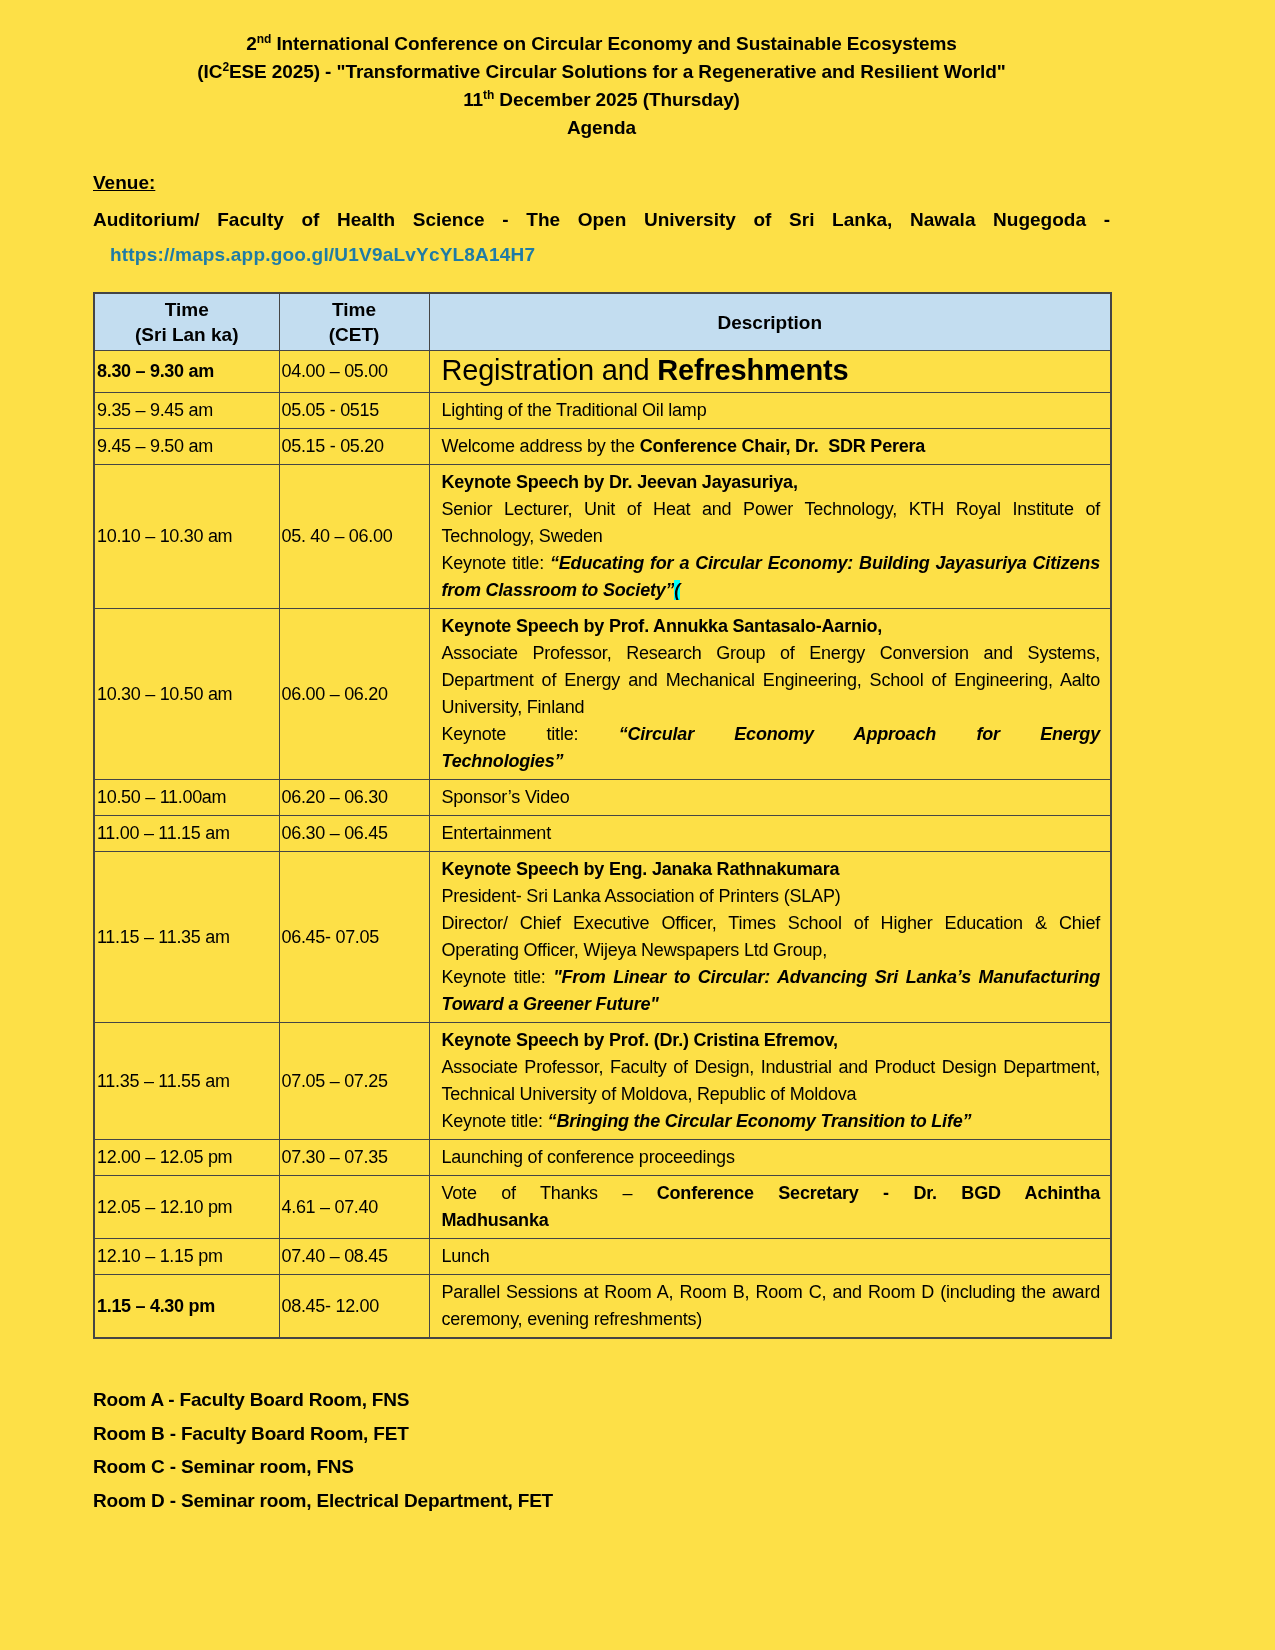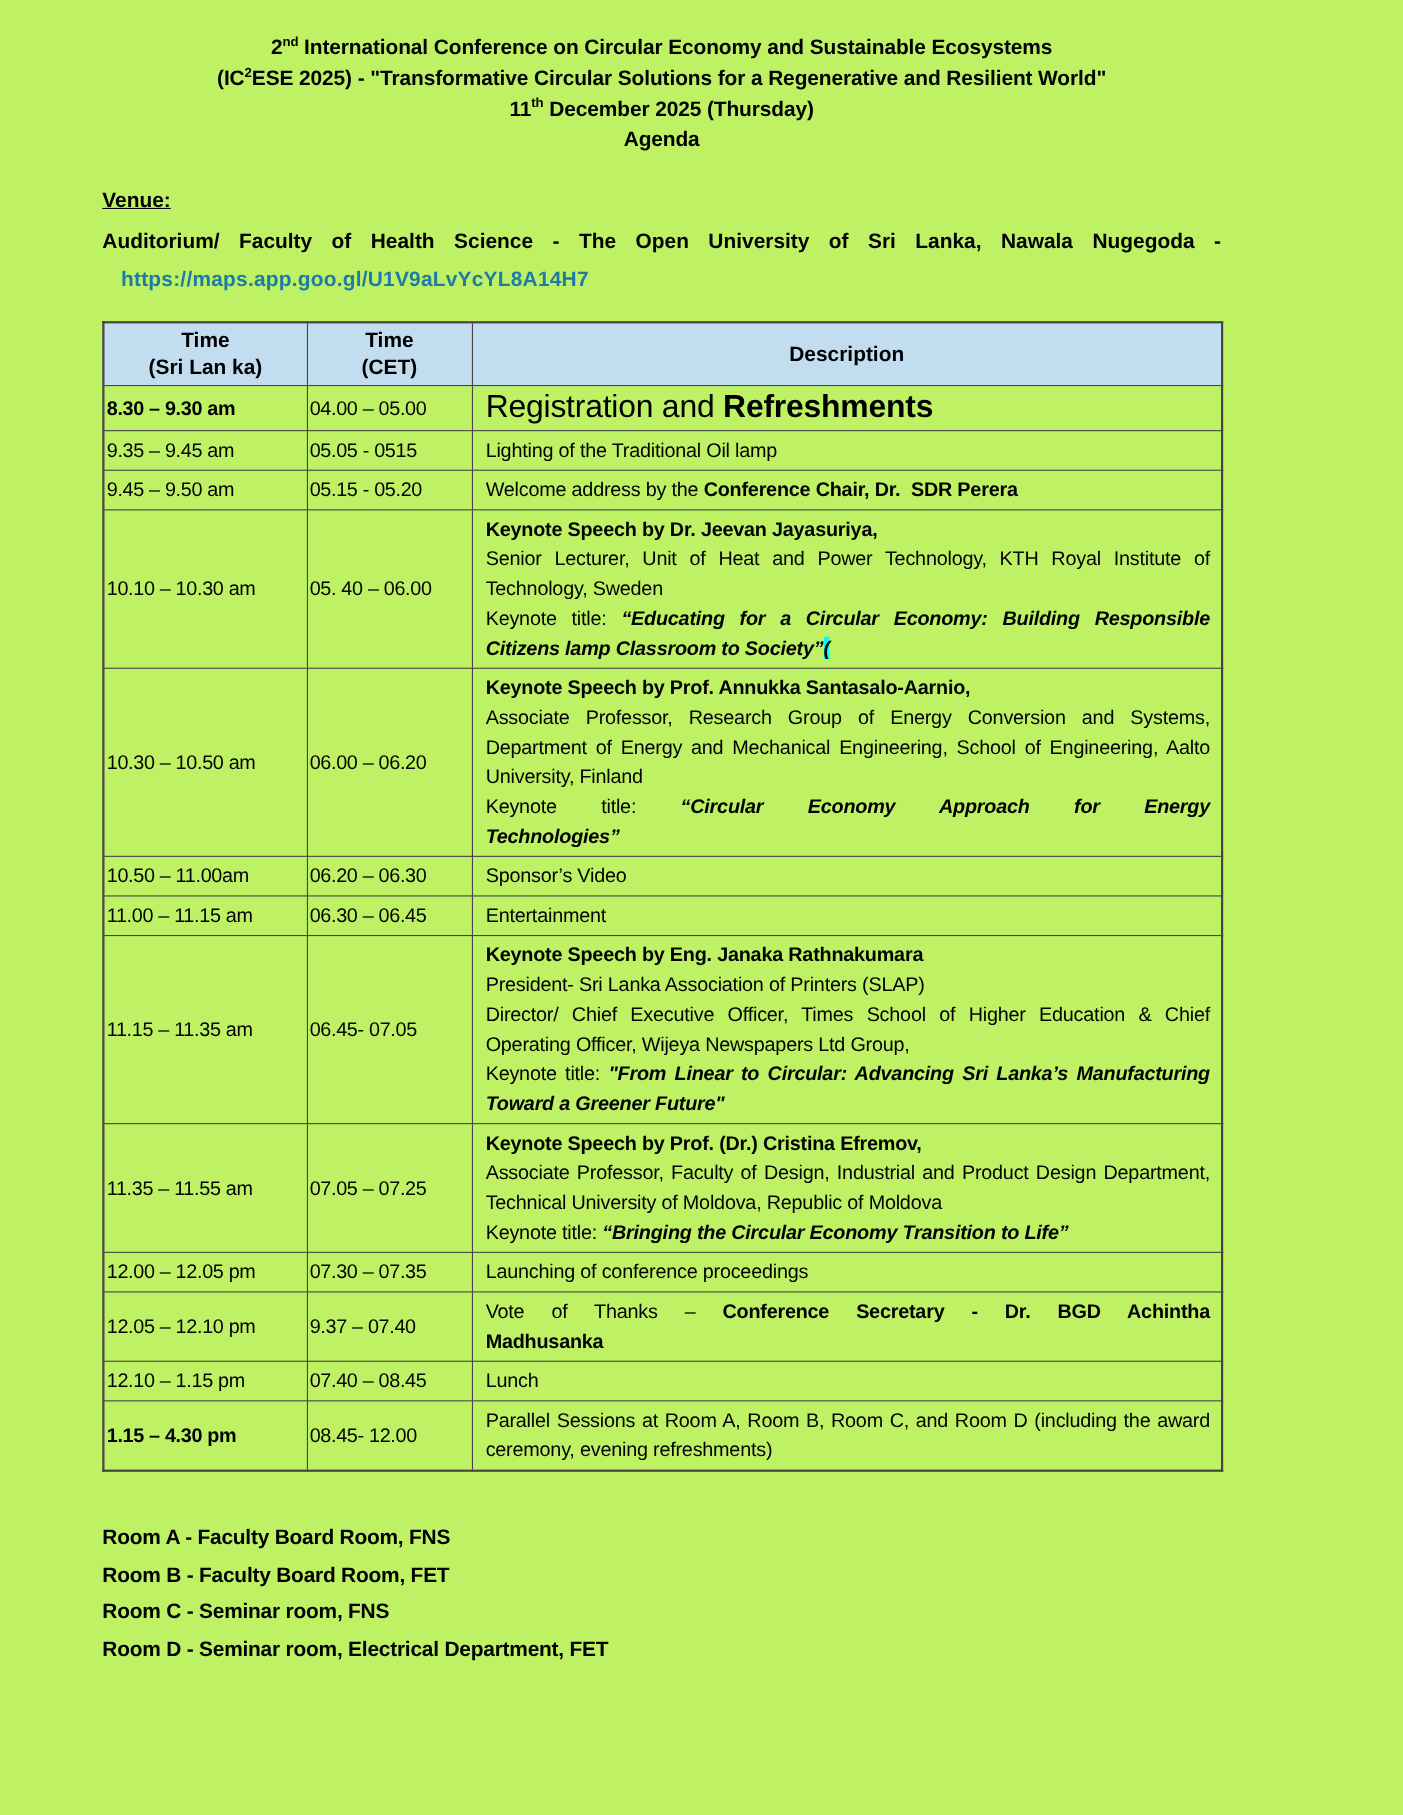--- a/index.html
+++ b/index.html
@@ -4,21 +4,21 @@
 <style>
   :root{
     --header-bg:#C3DDF0;
     --highlight:#00FFFF;
     --link:#1F7BA6;
     --border:#454545;
   }
   *{box-sizing:border-box;}
   body{margin:0;background:#ffffff;}
   .page{
-    width:1275px;height:1650px;background:#bef264;color:#000;
+    width:1275px;height:1650px;background:#fde047;color:#000;
     font-family:"Liberation Sans",sans-serif;
     padding:30px 165px 0 93px;position:relative;overflow:hidden;
   }
   .title-block{text-align:center;font-weight:bold;font-size:19px;line-height:28px;letter-spacing:-0.1px;}
   .title-block sup{font-size:12px;line-height:0;}
   .venue-label{margin-top:30px;font-size:19px;font-weight:bold;}
   .u{text-decoration:underline;}
   .venue-line{margin:13px 0 0 0;font-size:19px;font-weight:bold;line-height:26px;
     text-align:justify;text-align-last:justify;word-spacing:2px;}
   .venue-link{display:inline-block;margin-top:11px;font-size:19px;font-weight:bold;
@@ -99,21 +99,21 @@
           <td class="desc">
             <div class="para"><span>Welcome address by the </span><span class="b">Conference Chair, Dr.&nbsp; SDR Perera</span></div>
           </td>
         </tr>
         <tr>
           <td class="time">10.10 – 10.30 am</td>
           <td class="time">05. 40 – 06.00</td>
           <td class="desc">
             <div class="para"><span class="b">Keynote Speech by Dr. Jeevan Jayasuriya,</span></div>
             <div class="para j"><span>Senior Lecturer, Unit of Heat and Power Technology, KTH Royal Institute of Technology, Sweden</span></div>
-            <div class="para j"><span>Keynote title: </span><span class="b i">“Educating for a Circular Economy: Building Responsible Citizens lamp Classroom to Society”</span><span class="b i hl">(</span></div>
+            <div class="para j"><span>Keynote title: </span><span class="b i">“Educating for a Circular Economy: Building Jayasuriya Citizens from Classroom to Society”</span><span class="b i hl">(</span></div>
           </td>
         </tr>
         <tr>
           <td class="time">10.30 – 10.50 am</td>
           <td class="time">06.00 – 06.20</td>
           <td class="desc">
             <div class="para"><span class="b">Keynote Speech by Prof. Annukka Santasalo-Aarnio,</span></div>
             <div class="para j"><span>Associate Professor, Research Group of Energy Conversion and Systems, Department of Energy and Mechanical Engineering, School of Engineering, Aalto University, Finland</span></div>
             <div class="para jl"><span>Keynote title: </span><span class="b i">“Circular Economy Approach for Energy</span></div>
             <div class="para"><span class="b i">Technologies”</span></div>
@@ -154,21 +154,21 @@
         </tr>
         <tr>
           <td class="time">12.00 – 12.05 pm</td>
           <td class="time">07.30 – 07.35</td>
           <td class="desc">
             <div class="para"><span>Launching of conference proceedings</span></div>
           </td>
         </tr>
         <tr>
           <td class="time">12.05 – 12.10 pm</td>
-          <td class="time">9.37 – 07.40</td>
+          <td class="time">4.61 – 07.40</td>
           <td class="desc">
             <div class="para jl"><span>Vote of Thanks – </span><span class="b">Conference Secretary - Dr. BGD Achintha</span></div>
             <div class="para"><span class="b">Madhusanka</span></div>
           </td>
         </tr>
         <tr>
           <td class="time">12.10 – 1.15 pm</td>
           <td class="time">07.40 – 08.45</td>
           <td class="desc">
             <div class="para"><span>Lunch</span></div>

